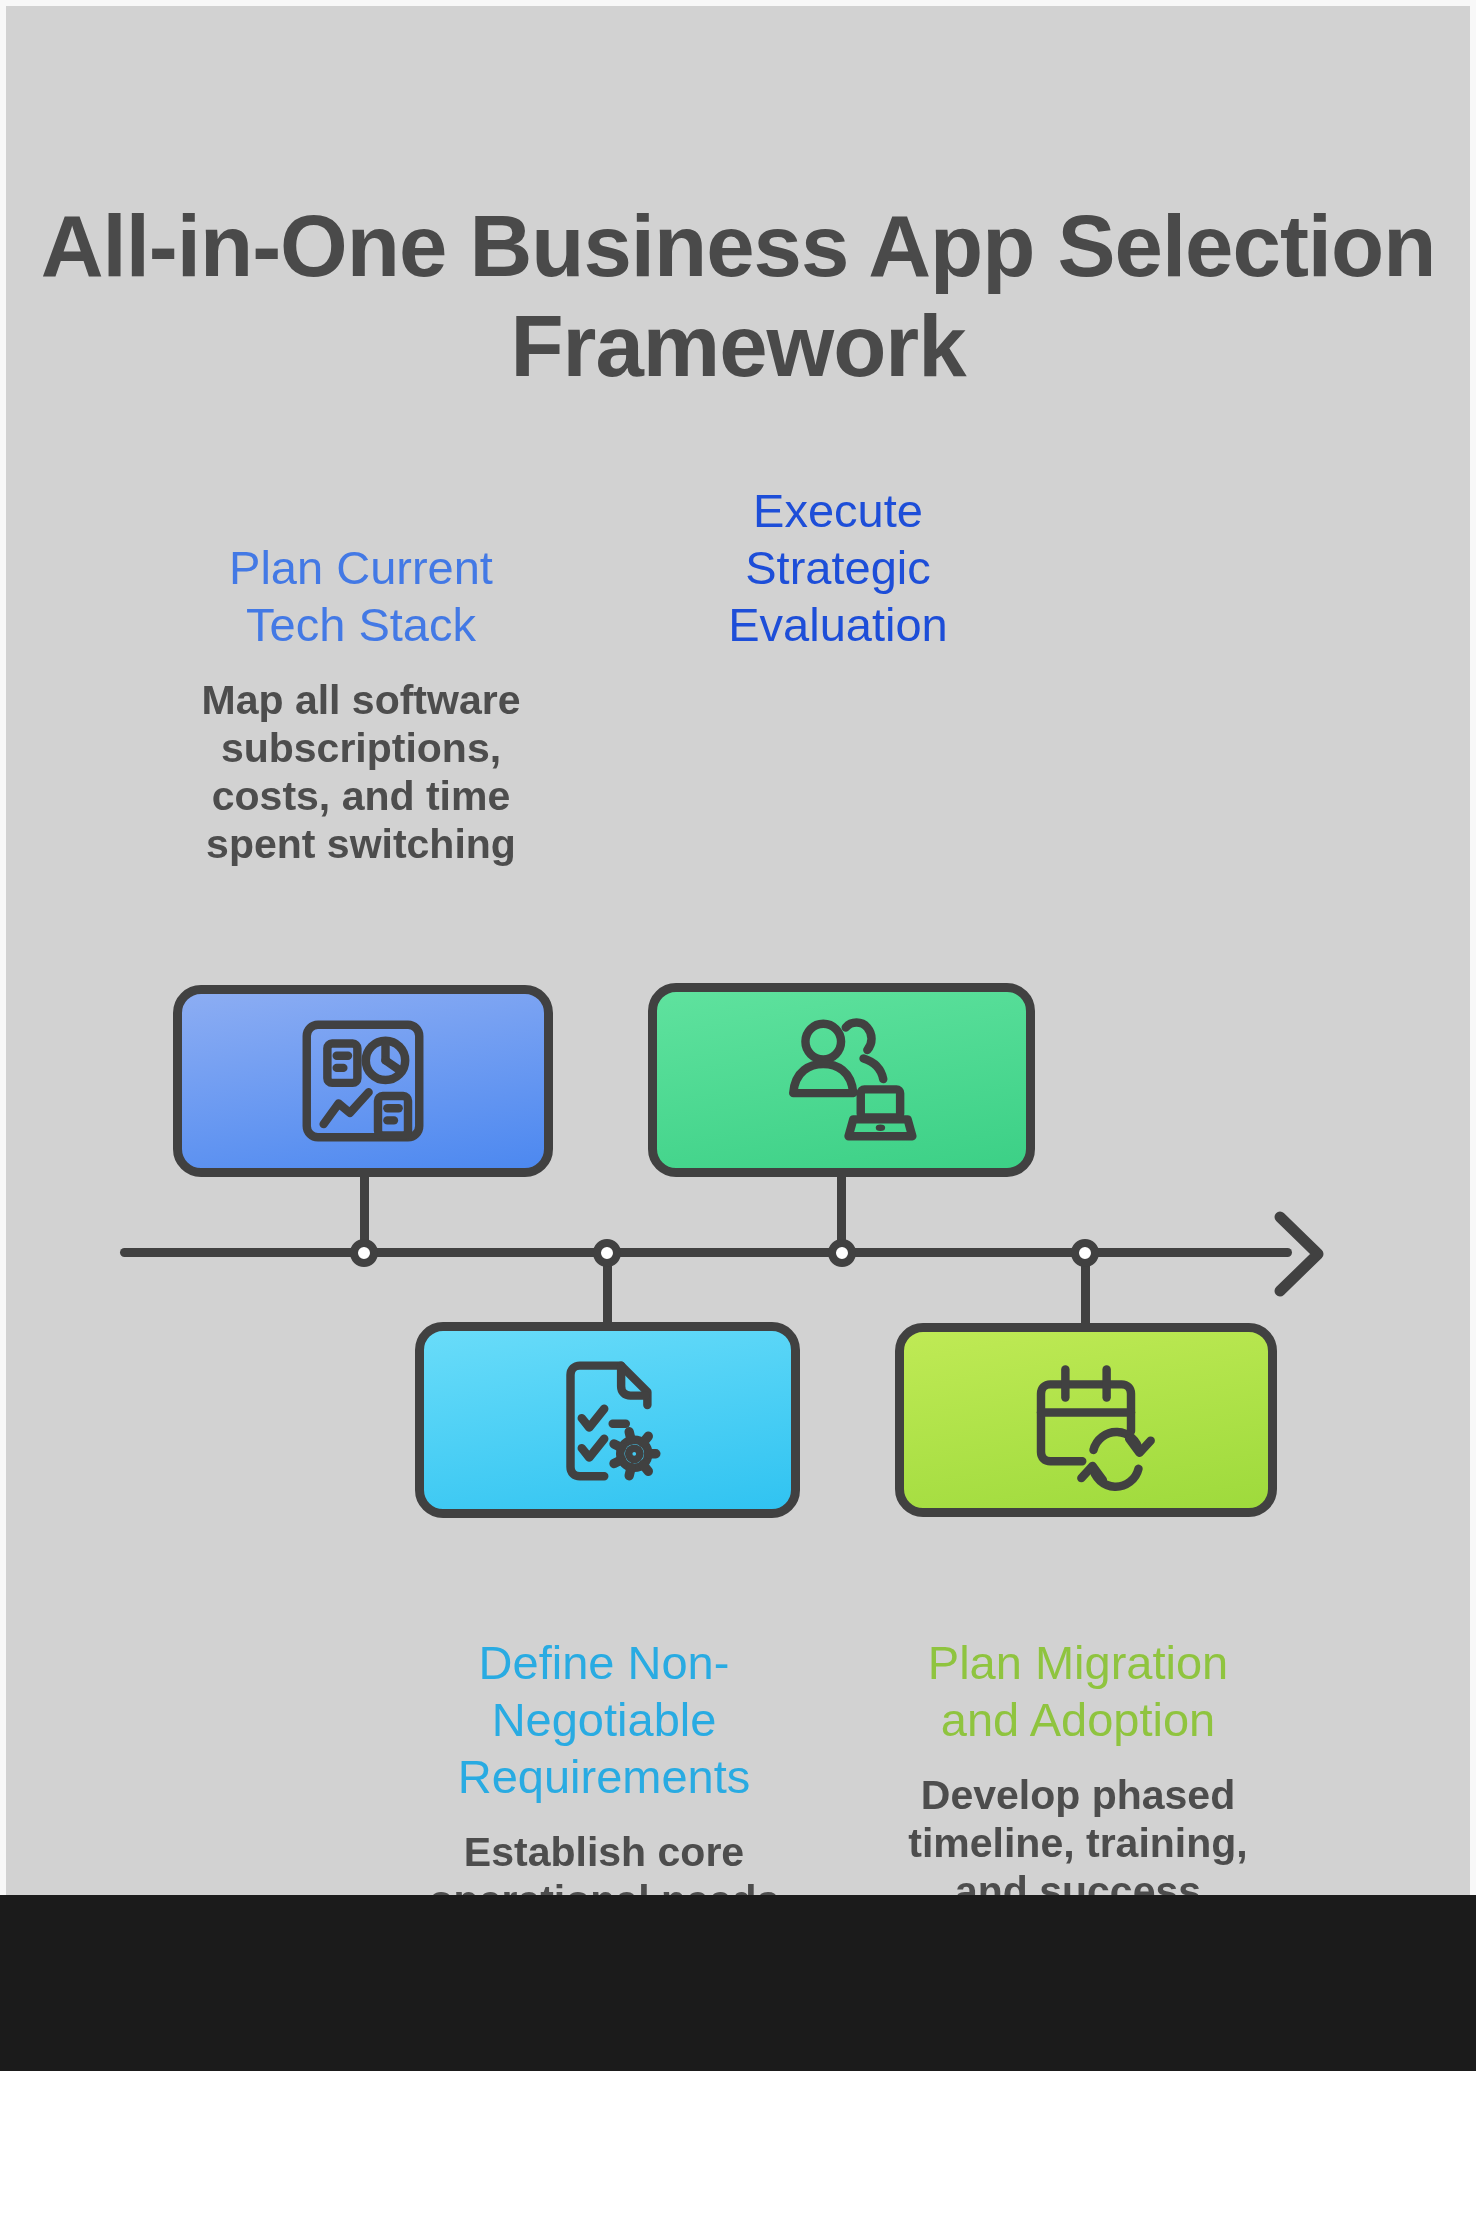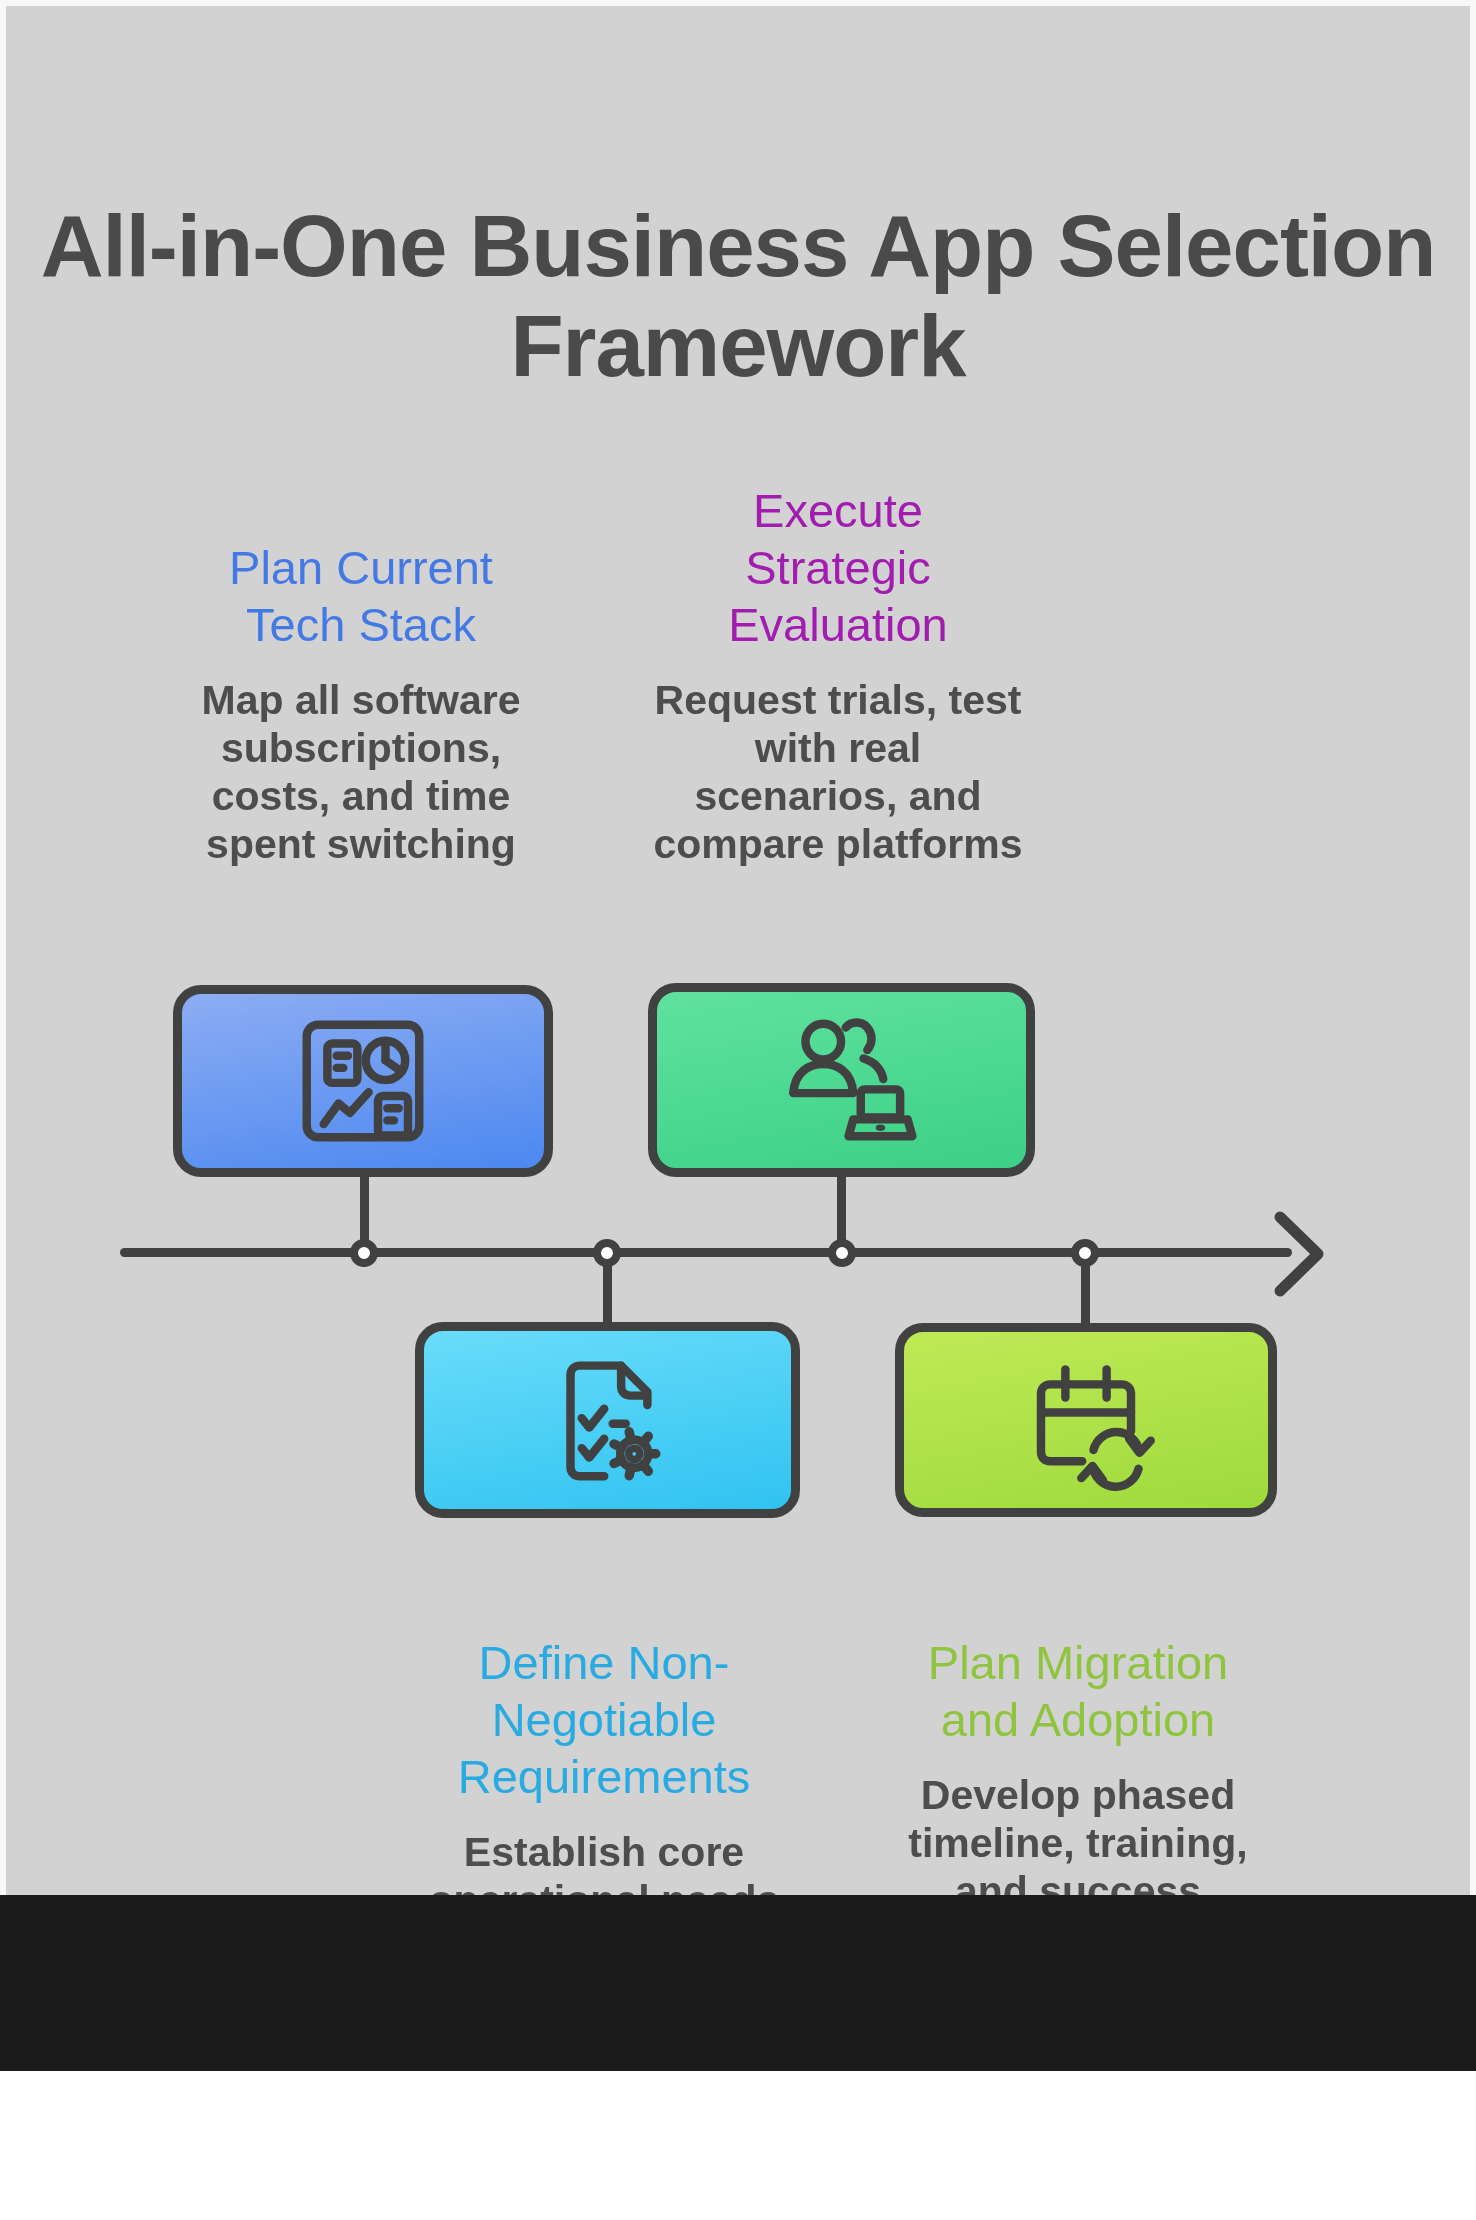--- a/index.html
+++ b/index.html
@@ -81,27 +81,23 @@
 
   <section class="step-text st1">
     <h2 style="color: rgb(67, 121, 229);">Plan Current
 Tech Stack</h2>
     <p>Map all software
 subscriptions,
 costs, and time
 spent switching</p>
   </section>
   <section class="step-text st2">
-    <h2 style="color: #a21caf;">Execute
+    <h2 style="color: #1d4ed8;">Execute
 Strategic
 Evaluation</h2>
-    <p>Request trials, test
-with real
-scenarios, and
-compare platforms</p>
   </section>
   <section class="step-text st4">
     <h2 style="color: rgb(143, 196, 63);">Plan Migration
 and Adoption</h2>
     <p>Develop phased
 timeline, training,
 and success
 metrics</p>
   </section>
   <section class="step-text st3">

